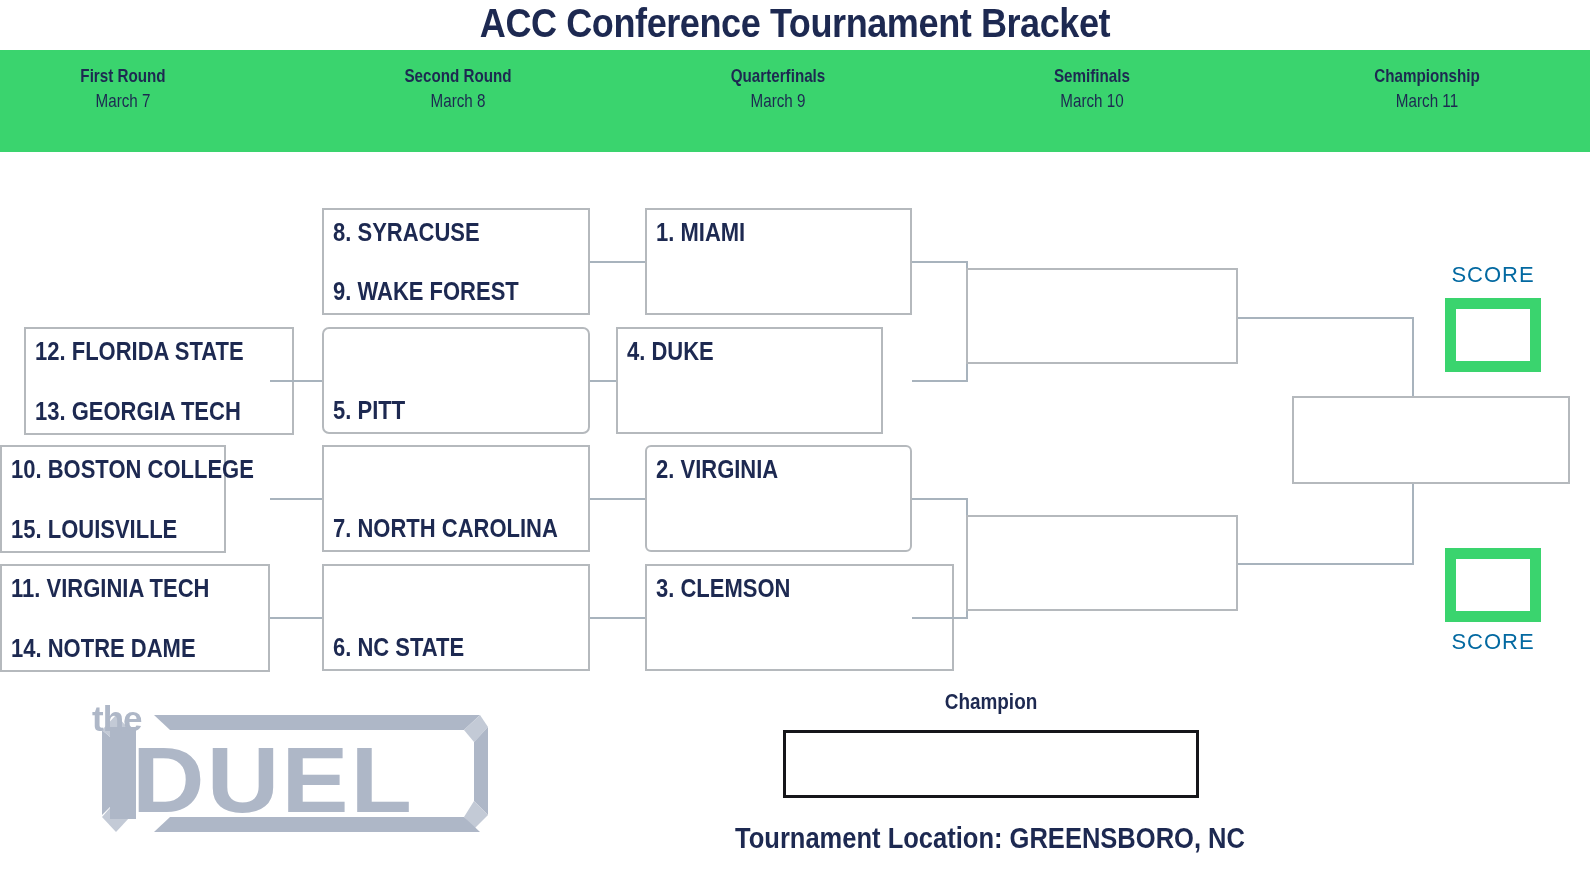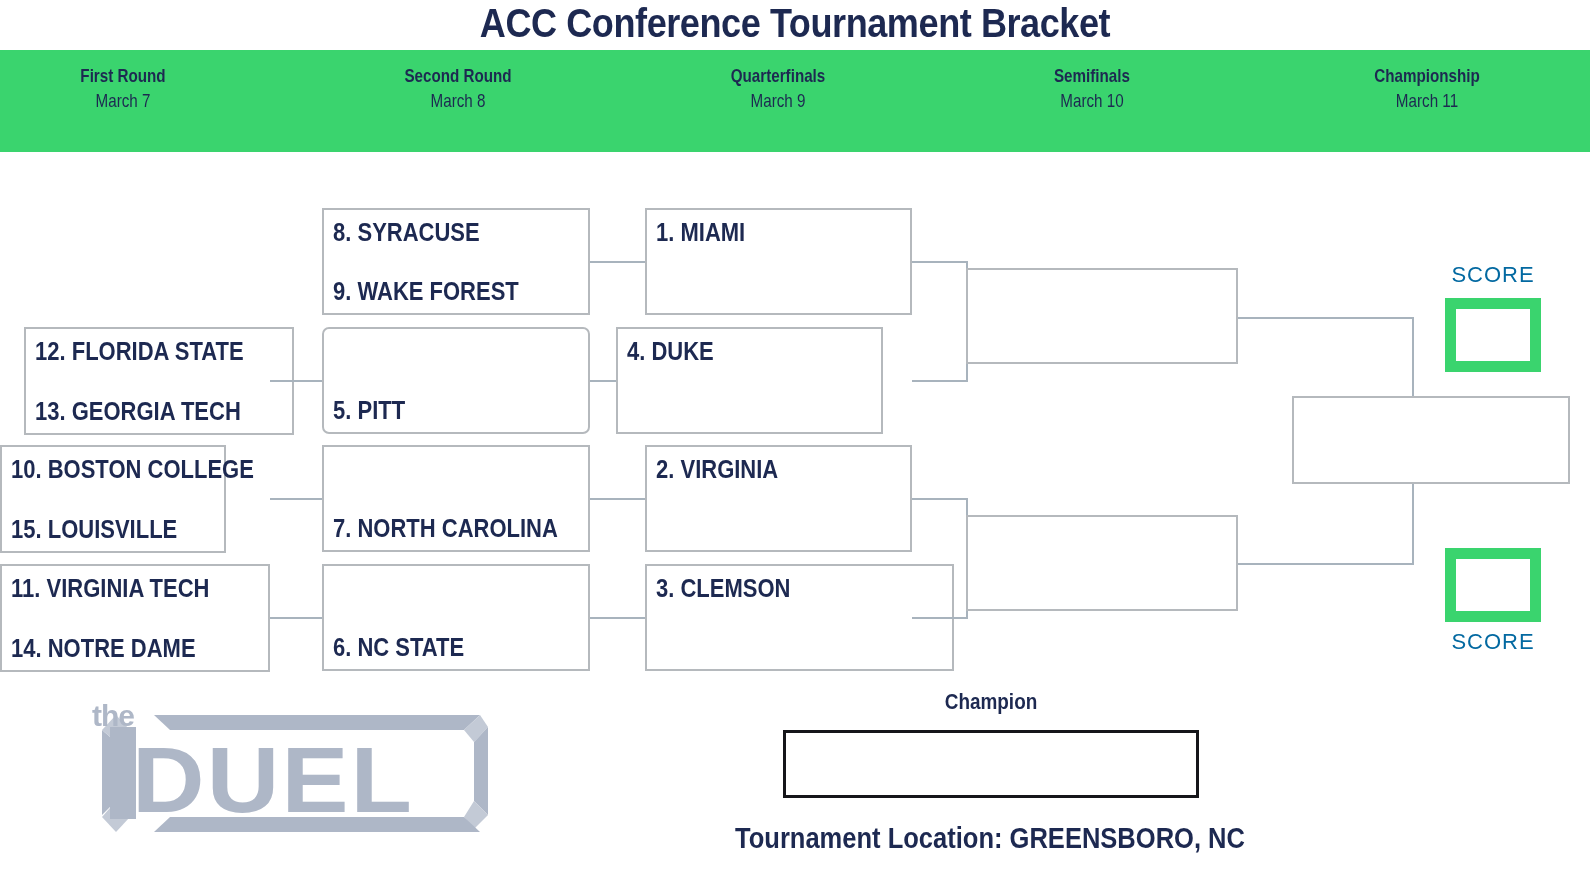--- a/index.html
+++ b/index.html
@@ -152,21 +152,21 @@
     left: 88px;
     top: 697px;
     width: 400px;
     height: 145px;
   }
   #logo-the {
     position: absolute;
     left: 4px;
     top: 2px;
     font-family: "Liberation Sans", sans-serif;
-    font-size: 30px;
+    font-size: 35px;
     font-weight: bold;
     color: #aeb7c7;
     letter-spacing: -1px;
   }
   #logo-duel {
     position: absolute;
     left: 44px;
     top: 30px;
     font-family: "Liberation Sans", sans-serif;
     font-size: 93px;
@@ -244,21 +244,21 @@
 <div class="hline" style="left:590px; top:380px; width:55px;"></div>
 <div class="hline" style="left:590px; top:498px; width:55px;"></div>
 <div class="hline" style="left:590px; top:617px; width:55px;"></div>
 
 <div class="bbox" style="left:645px; top:208px; width:267px; height:107px;">
   <div class="team top">1. MIAMI</div>
 </div>
 <div class="bbox" style="left:616px; top:327px; width:267px; height:107px;">
   <div class="team top">4. DUKE</div>
 </div>
-<div class="bbox" style="left:645px; top:445px; width:267px; height:107px;">
+<div class="bbox" style="left:645px; top:445px; width:267px; height:107px;border-radius:6px;">
   <div class="team top">2. VIRGINIA</div>
 </div>
 <div class="bbox" style="left:645px; top:564px; width:309px; height:107px;">
   <div class="team top">3. CLEMSON</div>
 </div>
 
 <div class="hline" style="left:912px; top:261px; width:56px;"></div>
 <div class="hline" style="left:912px; top:380px; width:56px;"></div>
 <div class="vline" style="left:966px; top:261px; height:121px;"></div>
 

